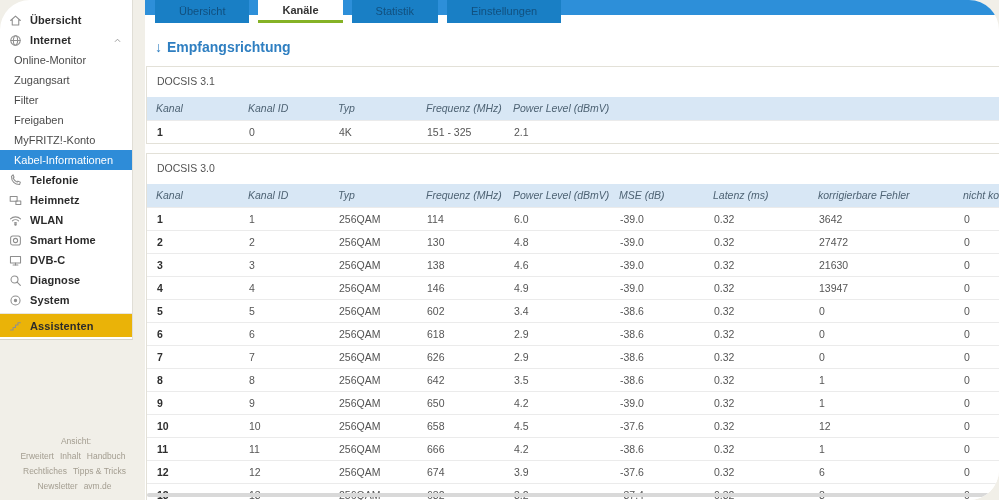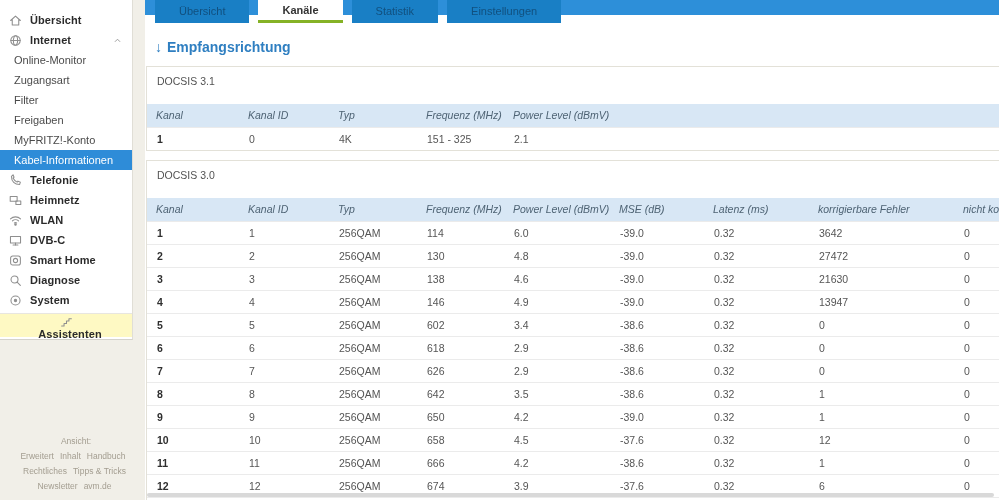--- a/index.html
+++ b/index.html
@@ -1,52 +1,52 @@
 <!DOCTYPE html>
 <html><head>
 <meta charset="utf-8">
 <style>
   * { margin:0; padding:0; box-sizing:border-box; }
   html,body { background:#f1efe8; }
   body { font-family:"Liberation Sans", sans-serif; }
-  #app { position:relative; width:999px; height:500px; overflow:hidden; background:#f1efe8; }
+  #app { position:relative; width:999px; height:500px; overflow:hidden; background:#f1efe8;border-radius:30px; }
 
   
   .sidebar { position:absolute; left:0; top:0; width:133px; background:#ffffff;
              border-right:1px solid #e0ded6; border-bottom:1px solid #d5d3cb;
              padding-top:10px; padding-bottom:2px; }
   .nav-item { display:flex; align-items:center; height:20px; padding-left:8px; cursor:pointer; }
   .nav-item .nav-lab { font-size:11px; color:#2b2b2b; font-weight:bold; letter-spacing:.1px; }
   .nav-ic { width:14px; height:14px; margin-right:8px; display:inline-flex; align-items:center; justify-content:center; flex:0 0 14px; }
   .nav-ic svg { width:13px; height:13px; stroke:#8f8f8f; fill:none; stroke-width:1.3; stroke-linecap:round; stroke-linejoin:round; }
   .nav-chev { margin-left:auto; margin-right:10px; display:inline-flex; }
   .nav-chev svg { width:9px; height:9px; stroke:#9a9a9a; fill:none; stroke-width:1.5; }
   .nav-sub { height:20px; line-height:20px; padding-left:14px; font-size:11px; color:#4a4a4a; cursor:pointer; }
   .nav-sub.active { background:#2e8cd8; color:#ffffff; }
-  .nav-item.assist { border-top:1px solid #e8e6e0; height:24px; margin-top:3px; background:#fef9c3;flex-direction:column; }
+  .nav-item.assist { border-top:1px solid #e8e6e0; height:24px; margin-top:3px; background:#eab308; }
 
   
   .side-footer { position:absolute; left:8px; bottom:6px; width:133px; text-align:center;
                  font-size:8.5px; color:#a39d90; line-height:15px; }
   .side-footer span { margin:0 3px; cursor:pointer; }
 
   
   .main { position:absolute; left:145px; top:0; right:0; bottom:0; background:#ffffff; overflow:hidden; }
 
   .tabbar { height:15px; background:#2d8fd9; white-space:nowrap; }
   .tab { display:inline-block; height:23px; line-height:23px; padding:0 24px; margin-right:9px;
          background:#197fc5; color:#11507f; font-size:11px; cursor:pointer; vertical-align:top; }
   .tab:first-child { margin-left:10px; }
   .tab.active { background:#ffffff; color:#333333; border-bottom:3px solid #85b226; line-height:20px; font-weight:bold; }
 
   .recv-heading { margin:24px 0 11px 10px; font-size:14px; font-weight:bold; color:#2f7fc1; }
   .recv-heading .arr { margin-right:5px; font-weight:normal; }
 
   .card { background:#ffffff; border:1px solid #e3e1d8; border-right:none; margin:0 0 9px 1px; overflow:hidden; }
-  .card-title { padding:8px 10px 17px 10px; font-size:10.5px; color:#525252; }
+  .card-title { padding:8px 10px 10px 10px; font-size:10.5px; color:#525252; }
 
   table { border-collapse:collapse; table-layout:fixed; }
   th { text-align:left; font-weight:normal; font-size:10.5px; color:#4e6374; background:#d8e7f5;
        padding:0 9px; height:23px; overflow:hidden; white-space:nowrap;font-style:italic; }
   td { font-size:10.5px; color:#555555; padding:0 10px; height:23px; border-top:1px solid #ebebeb;
        overflow:hidden; white-space:nowrap; }
   td.c0 { color:#2f2f2f; font-weight:bold; }
   tr.faded td { color:#d3d3d3 !important; font-weight:normal !important; }
 
   .t31 { width:100%; min-width:853px; }
@@ -129,36 +129,36 @@
             <path d="M6.6 11 a2.5 2.5 0 0 1 2.8 0"></path>
             <circle cx="8" cy="13" r="0.9" fill="#8f8f8f"></circle>
           </svg>
       </span>
       <span class="nav-lab">WLAN</span>
     </div>
 
     <div class="nav-item">
       <span class="nav-ic">
         <svg viewBox="0 0 16 16">
+            <rect x="2" y="2.5" width="12" height="11" rx="2.5"></rect>
+            <circle cx="8" cy="8" r="2.6"></circle>
+          </svg>
+      </span>
+      <span class="nav-lab">Smart Home</span>
+    </div>
+
+    <div class="nav-item">
+      <span class="nav-ic">
+        <svg viewBox="0 0 16 16">
             <rect x="1.8" y="3" width="12.4" height="8"></rect>
             <line x1="8" y1="11" x2="8" y2="13.5"></line>
             <line x1="5" y1="13.5" x2="11" y2="13.5"></line>
           </svg>
       </span>
       <span class="nav-lab">DVB-C</span>
-    </div>
-
-    <div class="nav-item">
-      <span class="nav-ic">
-        <svg viewBox="0 0 16 16">
-            <rect x="2" y="2.5" width="12" height="11" rx="2.5"></rect>
-            <circle cx="8" cy="8" r="2.6"></circle>
-          </svg>
-      </span>
-      <span class="nav-lab">Smart Home</span>
     </div>
 
     <div class="nav-item">
       <span class="nav-ic">
         <svg viewBox="0 0 16 16">
             <circle cx="6.8" cy="6.8" r="4.3"></circle>
             <line x1="10" y1="10" x2="14" y2="14"></line>
           </svg>
       </span>
       <span class="nav-lab">Diagnose</span>

